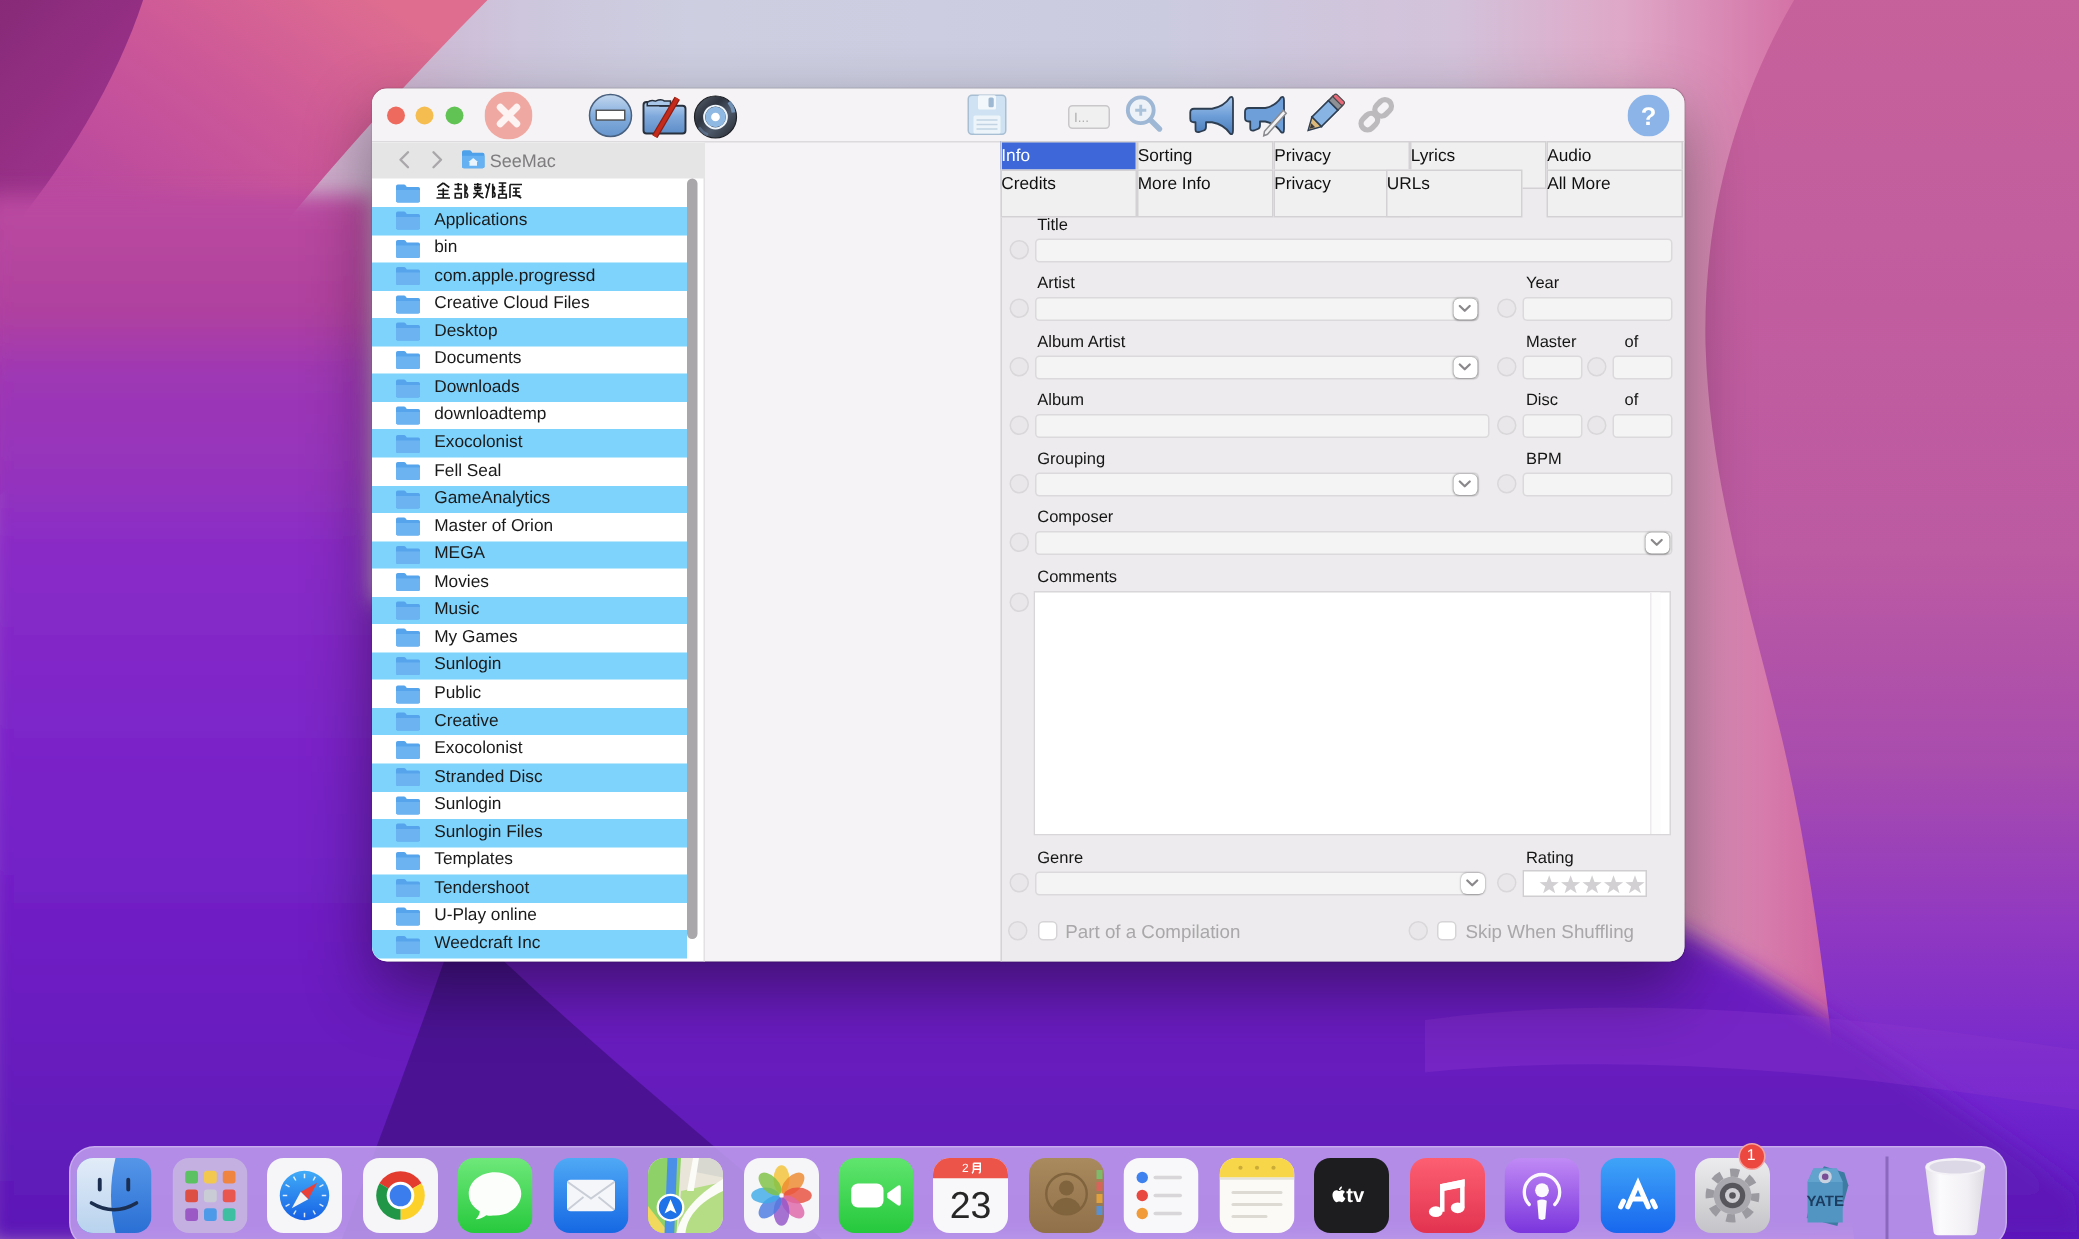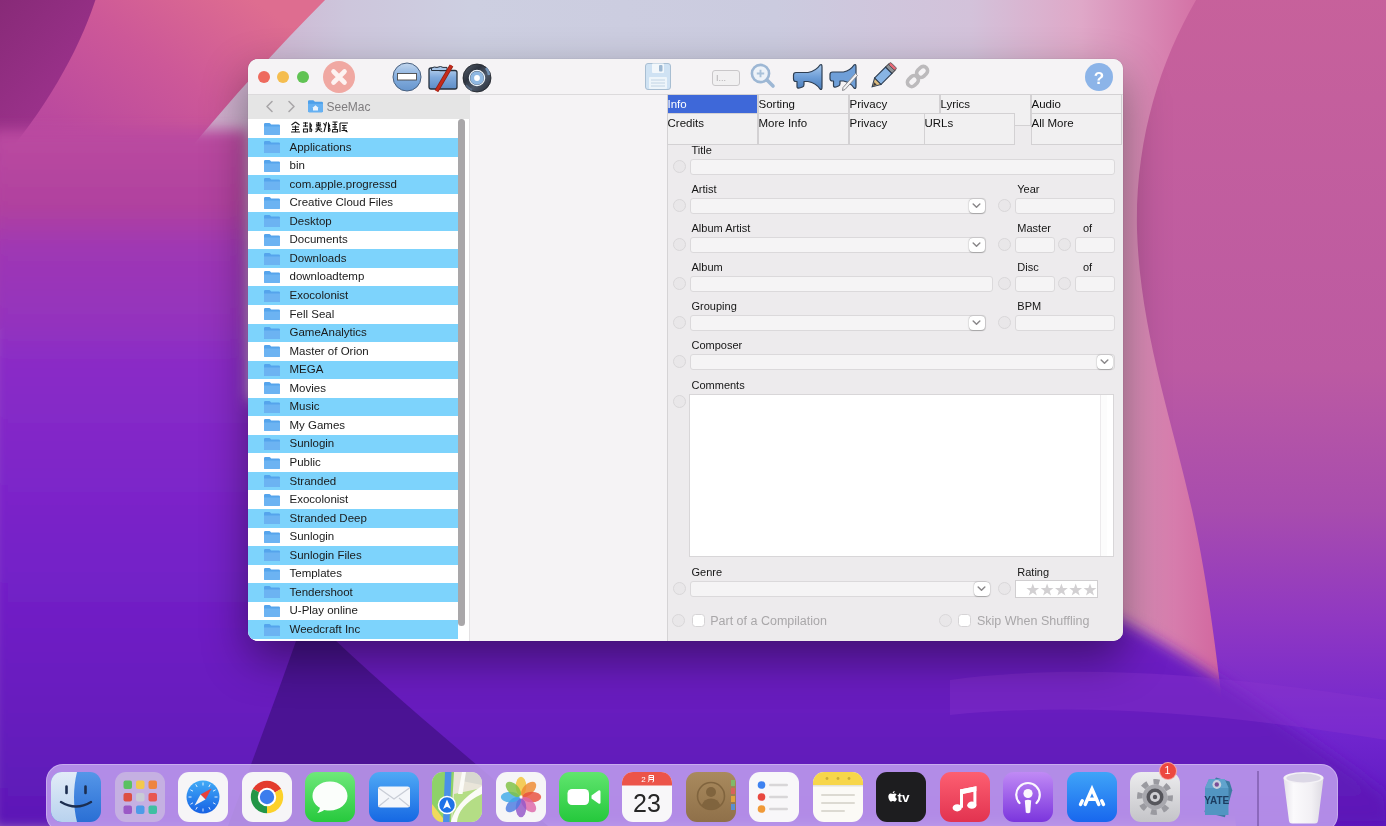--- a/index.html
+++ b/index.html
@@ -348,35 +348,35 @@
             <path d="M1,2.2 Q1,1 2.2,1 L6.3,1 Q7,1 7.5,1.7 L8.2,2.6 L15.8,2.6 Q17,2.6 17,3.8 L17,11.8 Q17,13 15.8,13 L2.2,13 Q1,13 1,11.8 Z" fill="#55a4ec"></path>
             <path d="M1,4.6 L17,4.6 L17,11.8 Q17,13 15.8,13 L2.2,13 Q1,13 1,11.8 Z" fill="#6cb3f2"></path>
           </svg>
           <span class="rtxt">Public</span>
         </div>
 <div class="row alt" style="top:376.95px">
           <svg class="ficon" width="18" height="14" viewBox="0 0 18 14">
             <path d="M1,2.2 Q1,1 2.2,1 L6.3,1 Q7,1 7.5,1.7 L8.2,2.6 L15.8,2.6 Q17,2.6 17,3.8 L17,11.8 Q17,13 15.8,13 L2.2,13 Q1,13 1,11.8 Z" fill="#55a4ec"></path>
             <path d="M1,4.6 L17,4.6 L17,11.8 Q17,13 15.8,13 L2.2,13 Q1,13 1,11.8 Z" fill="#6cb3f2"></path>
           </svg>
-          <span class="rtxt">Stranded</span>
+          <span class="rtxt">Creative</span>
         </div>
 <div class="row" style="top:395.50px">
           <svg class="ficon" width="18" height="14" viewBox="0 0 18 14">
             <path d="M1,2.2 Q1,1 2.2,1 L6.3,1 Q7,1 7.5,1.7 L8.2,2.6 L15.8,2.6 Q17,2.6 17,3.8 L17,11.8 Q17,13 15.8,13 L2.2,13 Q1,13 1,11.8 Z" fill="#55a4ec"></path>
             <path d="M1,4.6 L17,4.6 L17,11.8 Q17,13 15.8,13 L2.2,13 Q1,13 1,11.8 Z" fill="#6cb3f2"></path>
           </svg>
           <span class="rtxt">Exocolonist</span>
         </div>
 <div class="row alt" style="top:414.05px">
           <svg class="ficon" width="18" height="14" viewBox="0 0 18 14">
             <path d="M1,2.2 Q1,1 2.2,1 L6.3,1 Q7,1 7.5,1.7 L8.2,2.6 L15.8,2.6 Q17,2.6 17,3.8 L17,11.8 Q17,13 15.8,13 L2.2,13 Q1,13 1,11.8 Z" fill="#55a4ec"></path>
             <path d="M1,4.6 L17,4.6 L17,11.8 Q17,13 15.8,13 L2.2,13 Q1,13 1,11.8 Z" fill="#6cb3f2"></path>
           </svg>
-          <span class="rtxt">Stranded Deep</span>
+          <span class="rtxt">Stranded Disc</span>
         </div>
 <div class="row" style="top:432.60px">
           <svg class="ficon" width="18" height="14" viewBox="0 0 18 14">
             <path d="M1,2.2 Q1,1 2.2,1 L6.3,1 Q7,1 7.5,1.7 L8.2,2.6 L15.8,2.6 Q17,2.6 17,3.8 L17,11.8 Q17,13 15.8,13 L2.2,13 Q1,13 1,11.8 Z" fill="#55a4ec"></path>
             <path d="M1,4.6 L17,4.6 L17,11.8 Q17,13 15.8,13 L2.2,13 Q1,13 1,11.8 Z" fill="#6cb3f2"></path>
           </svg>
           <span class="rtxt">Sunlogin</span>
         </div>
 <div class="row alt" style="top:451.15px">
           <svg class="ficon" width="18" height="14" viewBox="0 0 18 14">

